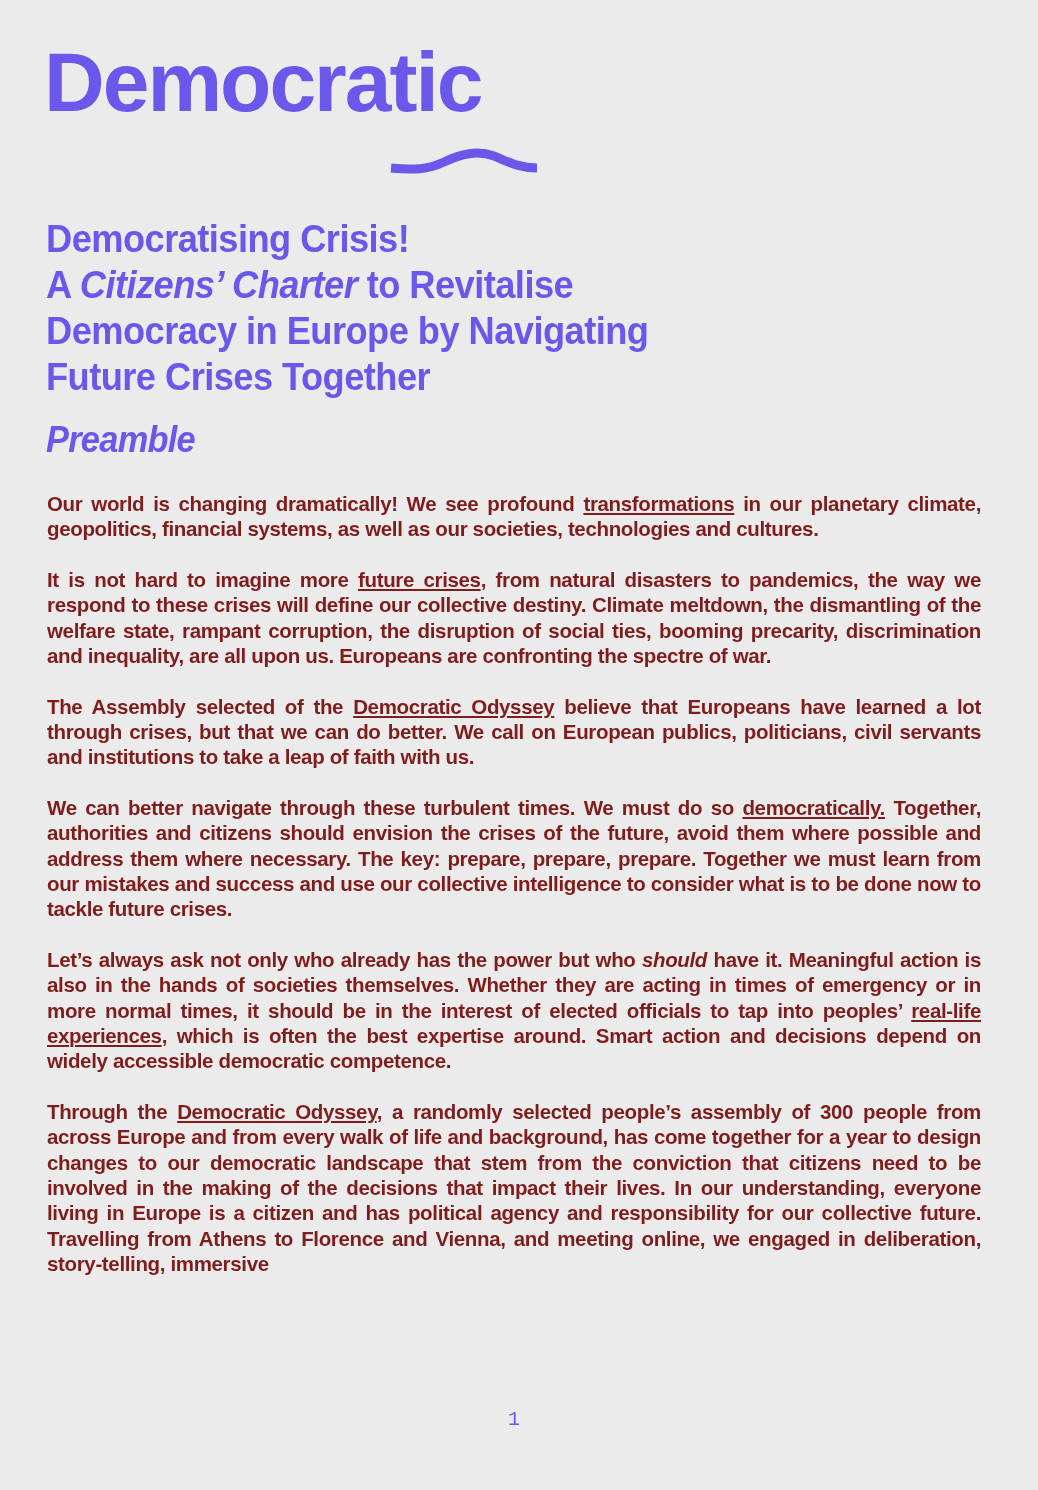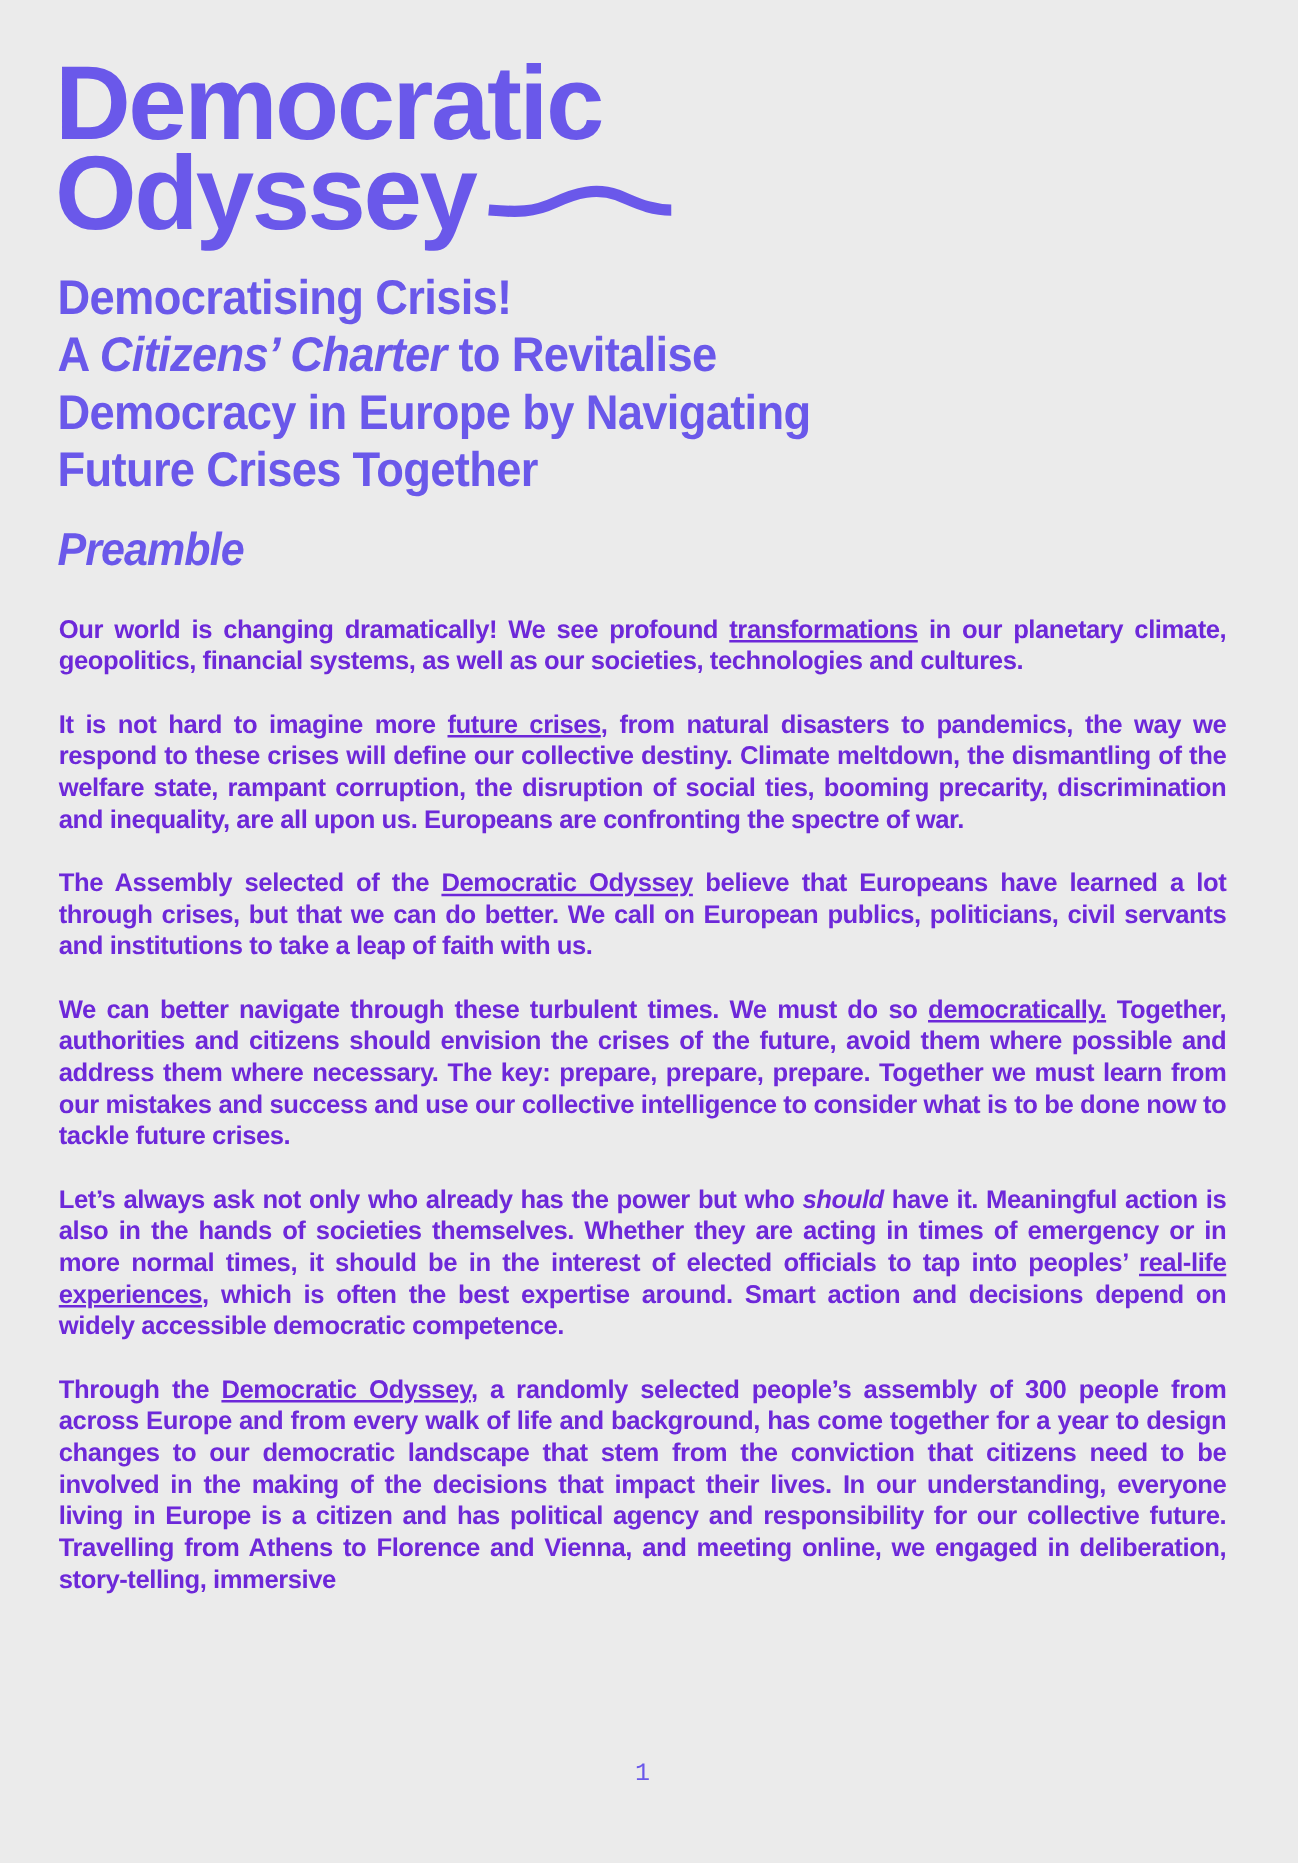--- a/index.html
+++ b/index.html
@@ -68,21 +68,21 @@
       line-height: 46px;
       letter-spacing: -0.8px;
       transform: scaleX(0.93);
       transform-origin: left top;
     }
     .body-text {
       position: absolute;
       left: 47px;
       top: 491px;
       width: 934px;
-      color: #6d28d9;
+      color: #7f1d1d;
       font-family: "Liberation Sans", sans-serif;
       font-weight: bold;
       font-size: 20.5px;
       line-height: 25.3px;
       letter-spacing: -0.35px;
     }
     .body-text p {
       margin: 0 0 25.5px 0;
       text-align: justify;
       text-align-last: left;
@@ -105,21 +105,20 @@
       color: #6a58ea;
       font-family: "Liberation Mono", monospace;
       font-size: 20px;
     }
   </style>
 </head>
 <body>
 
 <div class="logo">
   <div class="logo-line l1">Democratic</div>
-  <div class="logo-line l2">Odyssey</div>
   <svg class="logo-wave" viewBox="0 0 150 40">
     <path d="M2 22 C 25 24, 38 24, 55 16 C 72 8, 88 4, 105 10 C 120 16, 130 22, 148 22" fill="none" stroke="#6a58ea" stroke-width="9" stroke-linecap="butt"></path>
   </svg>
 </div>
 
 <div class="title-block">
   <div>Democratising Crisis!</div>
   <div><span>A </span><span class="it">Citizens’ Charter</span><span> to Revitalise</span></div>
   <div>Democracy in Europe by Navigating</div>
   <div>Future Crises Together</div>

